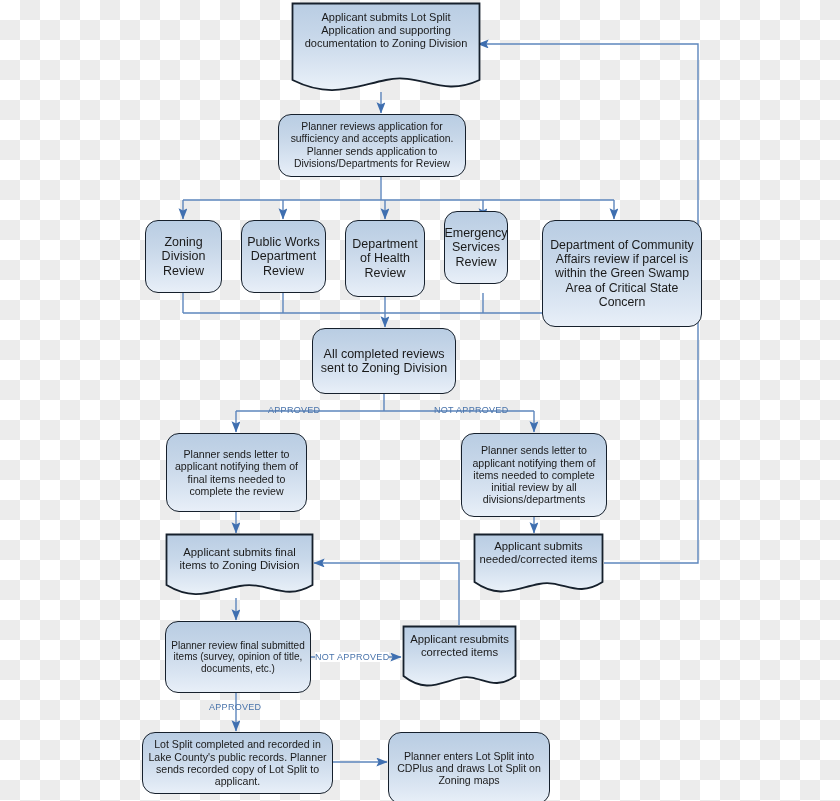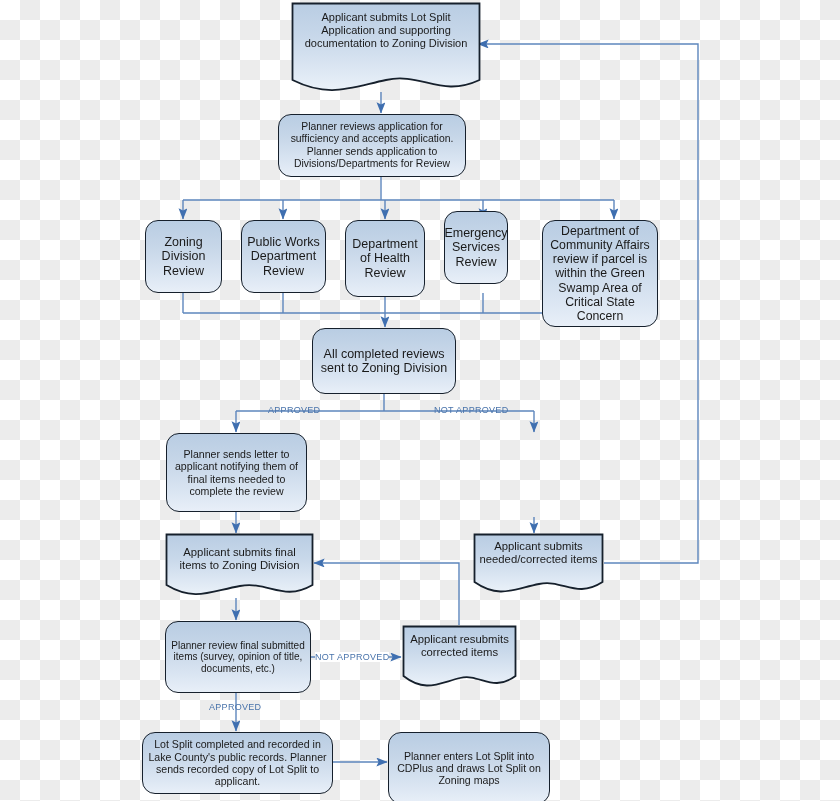--- a/index.html
+++ b/index.html
@@ -132,29 +132,30 @@
   <div class="node rounded" style="left:278px;top:114px;width:188px;height:63px;font-size:10.4px;">Planner reviews application for sufficiency and accepts application. Planner sends application to Divisions/Departments for Review</div>
 
   <div class="node rounded" style="left:241px;top:220px;width:85px;height:73px;font-size:12.5px;">Public Works Department Review</div>
 
   <div class="node rounded" style="left:145px;top:220px;width:77px;height:73px;font-size:12.5px;">Zoning Division Review</div>
 
   <div class="node rounded" style="left:345px;top:220px;width:80px;height:77px;font-size:12.5px;">Department of Health Review</div>
 
   <div class="node rounded" style="left:444px;top:211px;width:64px;height:73px;font-size:12.5px;">Emergency Services Review</div>
 
-  <div class="node rounded" style="left:542px;top:220px;width:116px;height:107px;font-size:12.3px;">Department of Community Affairs review if parcel is within the Green Swamp Area of Critical State Concern</div>
+  <div class="node rounded" style="left:542px;top:220px;width:160px;height:107px;font-size:12.3px;">Department of Community Affairs review if parcel is within the Green Swamp Area of Critical State Concern</div>
 
   <div class="node rounded" style="left:312px;top:328px;width:144px;height:66px;font-size:12.5px;">All completed reviews sent to Zoning Division</div>
 
   <div class="edge-label" style="left:268px;top:405px;">APPROVED</div>
   <div class="edge-label" style="left:434px;top:405px;">NOT APPROVED</div>
 
   <div class="node rounded" style="left:166px;top:433px;width:141px;height:79px;font-size:10.6px;">Planner sends letter to applicant notifying them of final items needed to complete the review</div>
 
+  <div class="node rounded" style="left:461px;top:433px;width:146px;height:84px;font-size:10.6px;">Planner sends letter to applicant notifying them of items needed to complete initial review by all divisions/departments</div>
 
   <div class="doc" style="left:165px;top:533px;width:149px;height:65px;font-size:11.3px;">
     <svg width="149" height="65" viewBox="0 0 149 65" preserveAspectRatio="none">
       <defs>
         <linearGradient id="g2" x1="0" y1="0" x2="0" y2="1">
           <stop offset="0%" stop-color="#b9cde3"></stop>
             <stop offset="40%" stop-color="#c8d8ea"></stop>
           <stop offset="100%" stop-color="#eaf1f9"></stop>
         </linearGradient>
       </defs>

